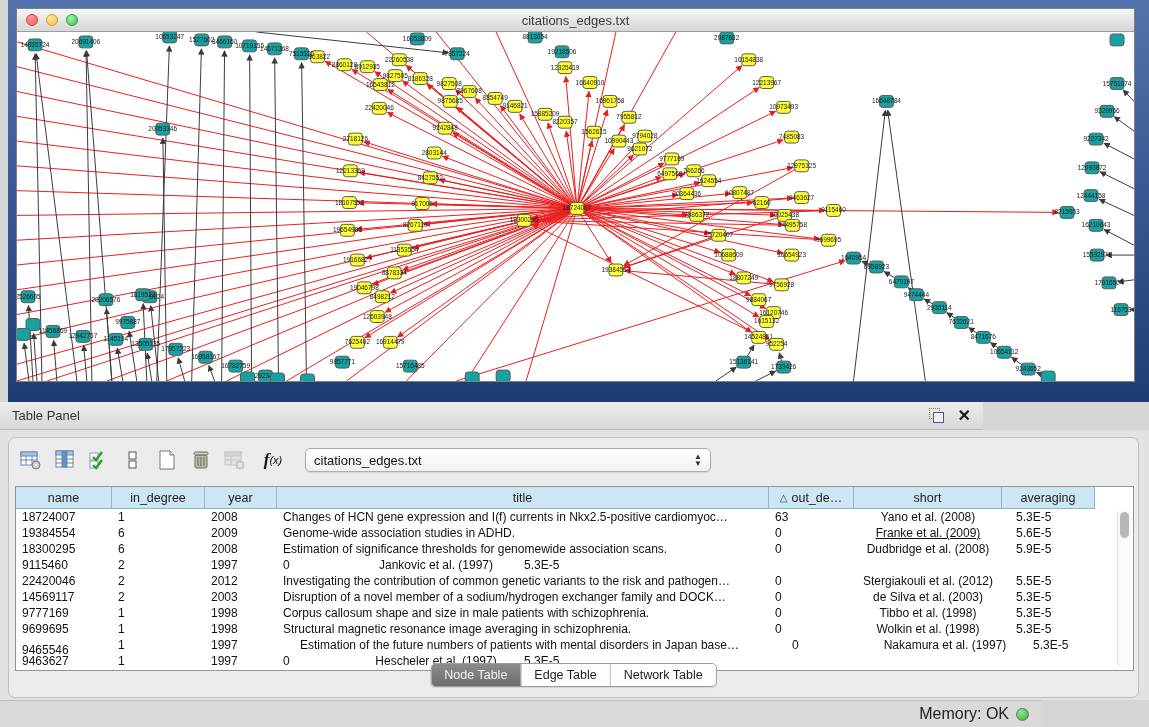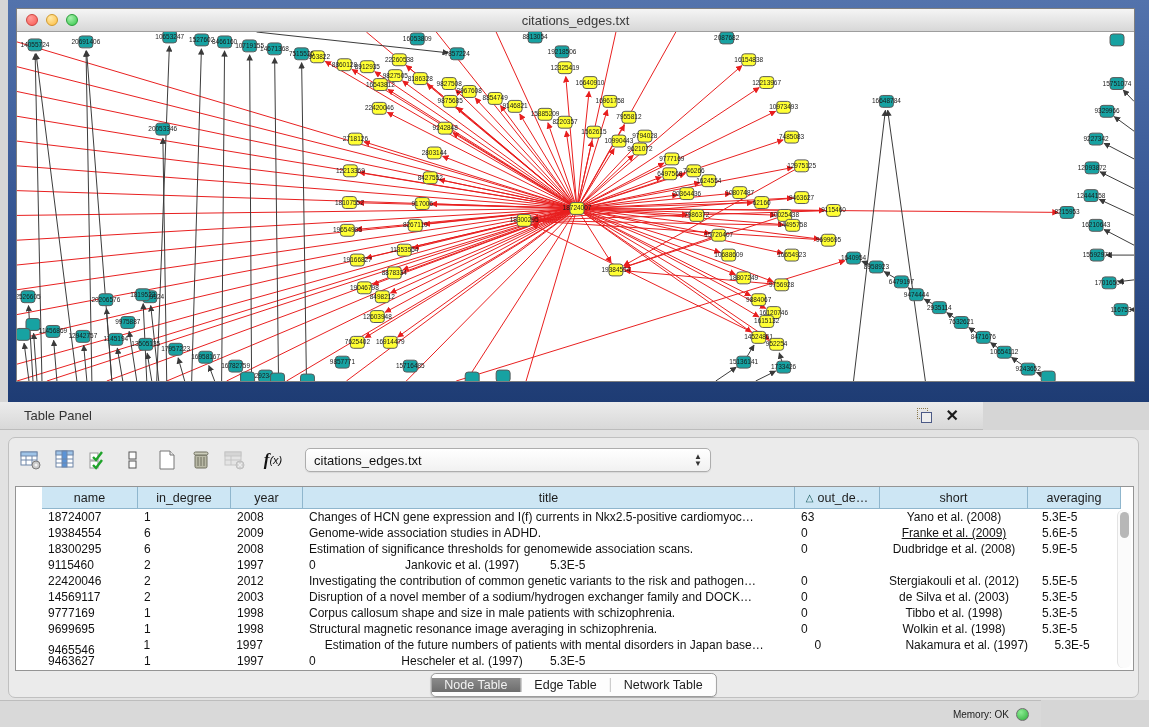--- a/index.html
+++ b/index.html
@@ -18,21 +18,21 @@
   .light.r { background:radial-gradient(circle at 35% 30%,#ff9d99,#f95a52); border:1px solid #cf4440; }
   .light.y { background:radial-gradient(circle at 35% 30%,#ffe9a8,#fdbc40); border:1px solid #d29b2e; }
   .light.g { background:radial-gradient(circle at 35% 30%,#a8f0ae,#33c748); border:1px solid #2a9e3a; }
   .win-title { flex:1; text-align:center; font-size:13px; color:#3a3a3a; }
   .canvas { flex:1; position:relative; background:#fff; overflow:hidden; }
   .canvas svg { position:absolute; left:0; top:0; width:100%; height:100%; }
 
   
   .tp-titlebar { position:absolute; top:402px; left:0; width:983px; height:28px; box-sizing:border-box;
                  background:linear-gradient(#ececec,#d8d8d8); border-bottom:1px solid #bcbcbc;
-                 display:flex; align-items:center; padding:0 24px; font-size:13px; color:#333; }
+                 display:flex; align-items:center; padding:0 12px; font-size:13px; color:#333; }
   .tp-actions { margin-left:auto; display:flex; align-items:center; gap:14px; }
   .float-ic { position:relative; width:15px; height:15px; }
   .float-ic .sq1 { position:absolute; left:0; top:0; width:9px; height:9px; border:1.5px dotted #8a7a4e; }
   .float-ic .sq2 { position:absolute; right:0; bottom:0; width:9px; height:9px; border:1.5px solid #4c5a86; background:#eee; }
   .close-ic { font-size:16px; font-weight:bold; color:#1c1c1c; line-height:14px; }
 
   
   .tp-body { position:absolute; top:430px; left:0; width:1149px; height:270px; background:#e2e2e2; }
   .panel { position:absolute; left:8px; top:7px; width:1131px; height:261px; box-sizing:border-box;
            background:#ebebeb; border:1px solid #c0c0c0; border-radius:7px; }
@@ -40,45 +40,45 @@
   .tool { width:28px; height:28px; display:flex; align-items:center; justify-content:center; border-radius:4px; }
   .fx { font-size:15px; color:#111; padding:0 4px; }
   .fx i { font-family:"Liberation Serif",serif; font-weight:bold; font-size:17px; }
   .fx span.par { font-size:11px; font-style:italic; }
   .combo { margin-left:8px; width:388px; height:22px; border:1px solid #adadad; border-radius:5px;
            background:linear-gradient(#ffffff,#f1f1f1); font-size:13px; color:#111;
            display:flex; align-items:center; padding:0 8px; box-shadow:0 1px 1px rgba(0,0,0,0.08); }
   .combo .arrows { margin-left:auto; font-size:8px; line-height:7px; color:#333; text-align:center; }
 
   .table-wrap { position:absolute; left:6px; top:48px; width:1119px; height:185px; box-sizing:border-box;
-                background:#fff; border:1px solid #949494; overflow:hidden;padding-left:26px; }
+                background:#fff; border:1px solid #949494; overflow:hidden; }
   .thead { display:flex; height:22px; }
   .th { box-sizing:border-box; background:#cde6f4; border-right:1px solid #8fb6cd; border-bottom:1px solid #8fb6cd;
         display:flex; align-items:center; justify-content:center; font-size:12.5px; color:#1c1c1c; gap:4px; }
   .sort-tri { font-size:10px; color:#155; }
   .trow { display:flex; height:16px; align-items:center; }
   .td { box-sizing:border-box; font-size:12px; color:#111; white-space:nowrap; overflow:hidden; padding-left:6px; }
   .td.center { text-align:center; padding-left:0; }
   .td.padL { padding-left:14px; }
   .vscroll { position:absolute; top:23px; right:2px; bottom:2px; width:13px; background:#fbfbfb;
              border-left:1px solid #e3e3e3; border-radius:6px; }
   .vthumb { position:absolute; top:2px; left:2px; width:9px; height:26px; background:#b7b7b7; border-radius:5px; }
 
-  .tabs { position:absolute; bottom:0; left:50%; transform:translateX(-50%); display:flex; height:22px;
+  .tabs { position:absolute; bottom:10px; left:50%; transform:translateX(-50%); display:flex; height:22px;
           border:1px solid #9c9c9c; border-radius:5px; overflow:hidden; background:#fdfdfd;
-          box-shadow:0 1px 1px rgba(0,0,0,0.1);align-items:center; }
+          box-shadow:0 1px 1px rgba(0,0,0,0.1); }
   .tab { padding:0 13px; font-size:12.5px; color:#1d1d1d; display:flex; align-items:center;
          border-left:1px solid #c4c4c4; background:#fdfdfd; }
   .tab:first-child { border-left:none; }
   .tab.selected { background:linear-gradient(#8c8c8c,#6d6d6d); color:#f2f2f2; }
 
   
   .statusbar { position:absolute; bottom:0; left:0; width:1041px; height:27px; box-sizing:border-box;
                background:#d9d9d9; border-top:1px solid #bdbdbd; display:flex; align-items:center;
-               justify-content:flex-end; padding-right:12px; gap:7px; font-size:10px; color:#222; }
+               justify-content:flex-end; padding-right:12px; gap:7px; font-size:16px; color:#222; }
   .mem-dot { width:13px; height:13px; border-radius:50%; border:1px solid #6f6f6f; box-sizing:border-box;
              background:radial-gradient(circle at 35% 30%,#8bec92,#2fae3b); }
 
   
   .mini { display:block; }
 </style>
 </head>
 <body>
 
 <div class="screen">

